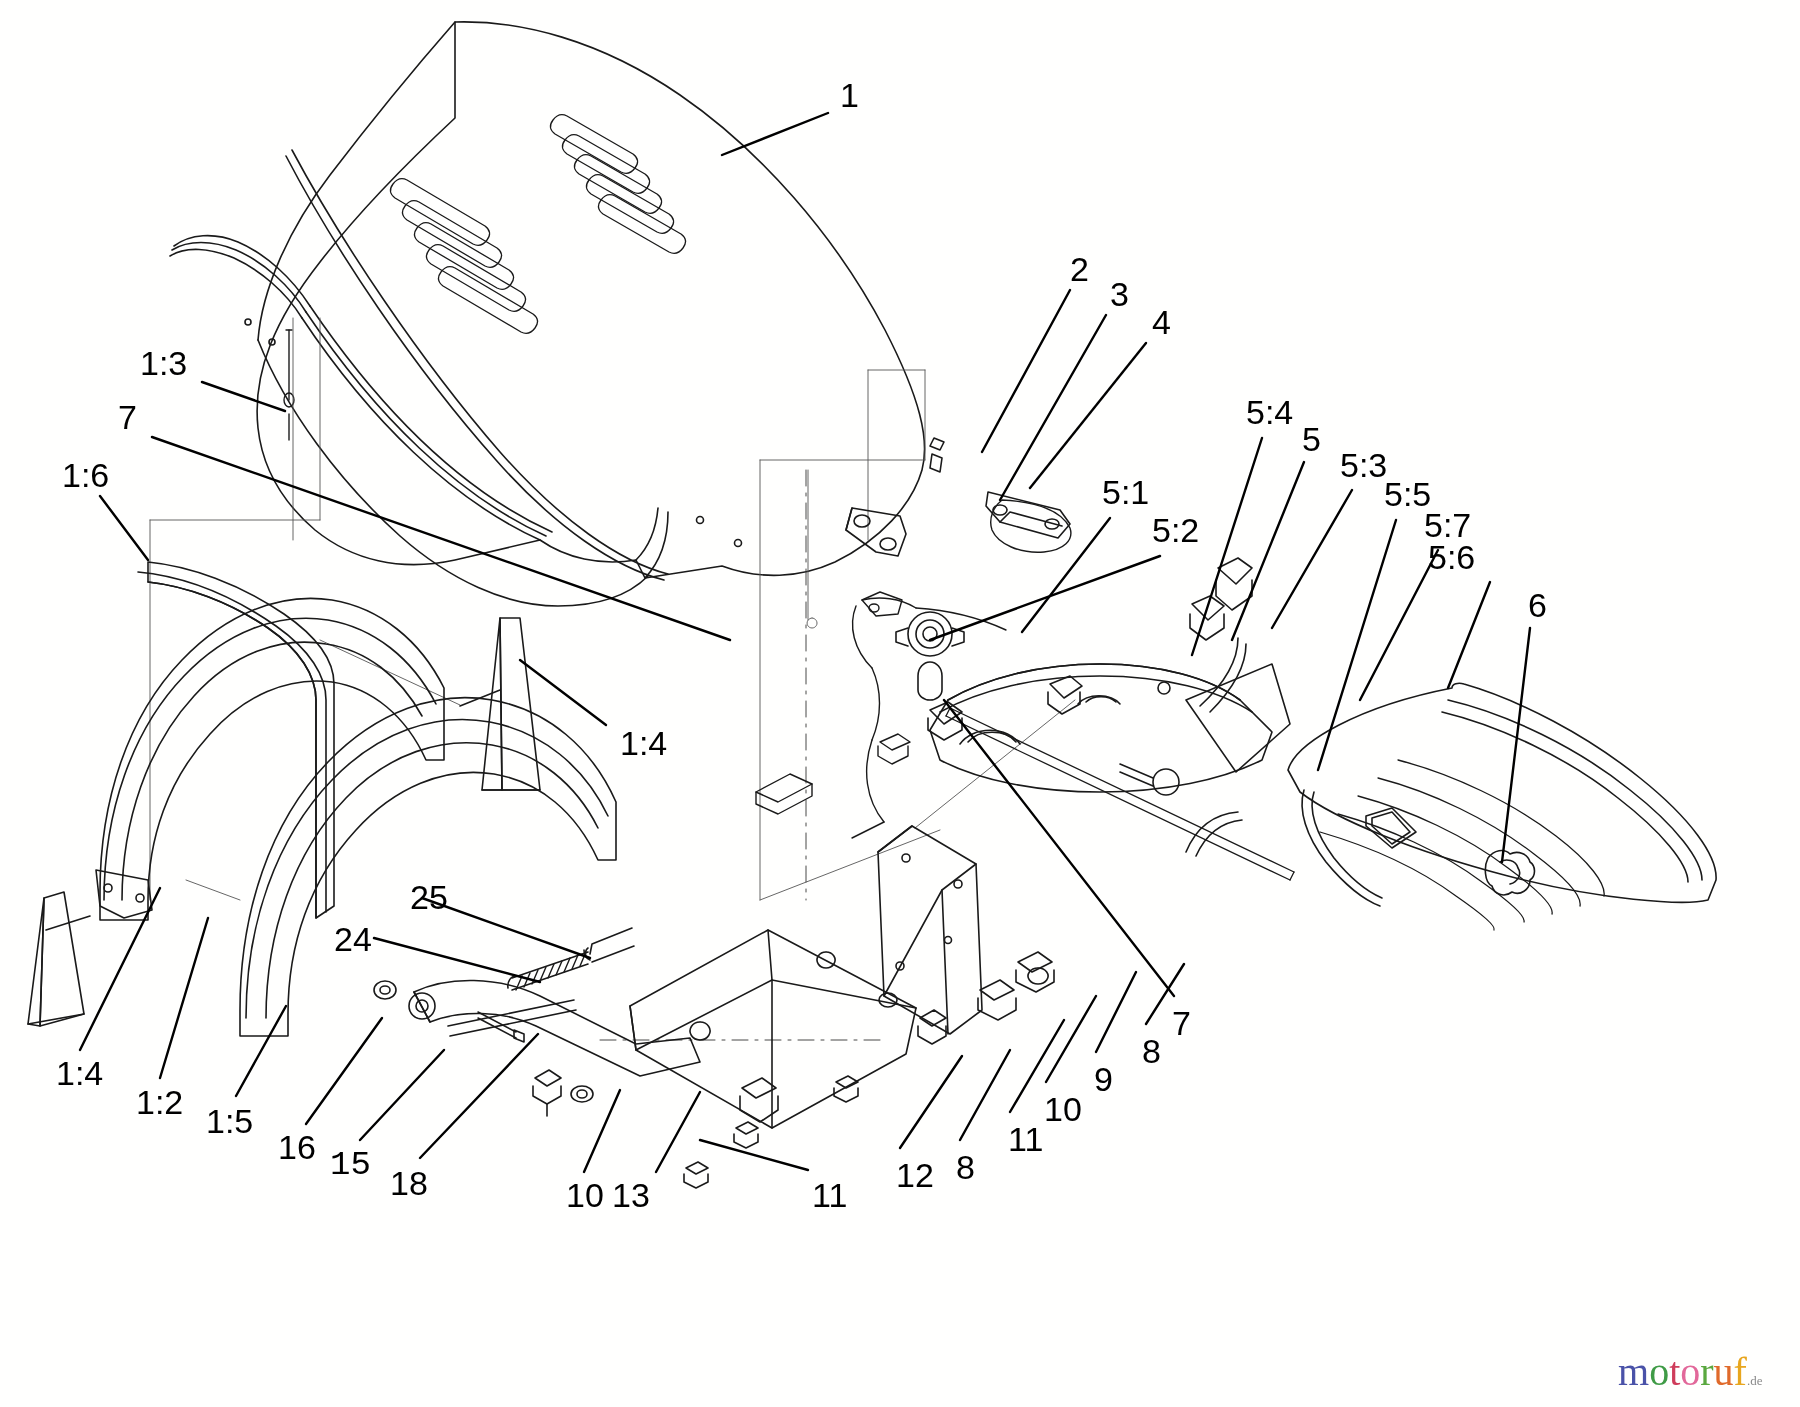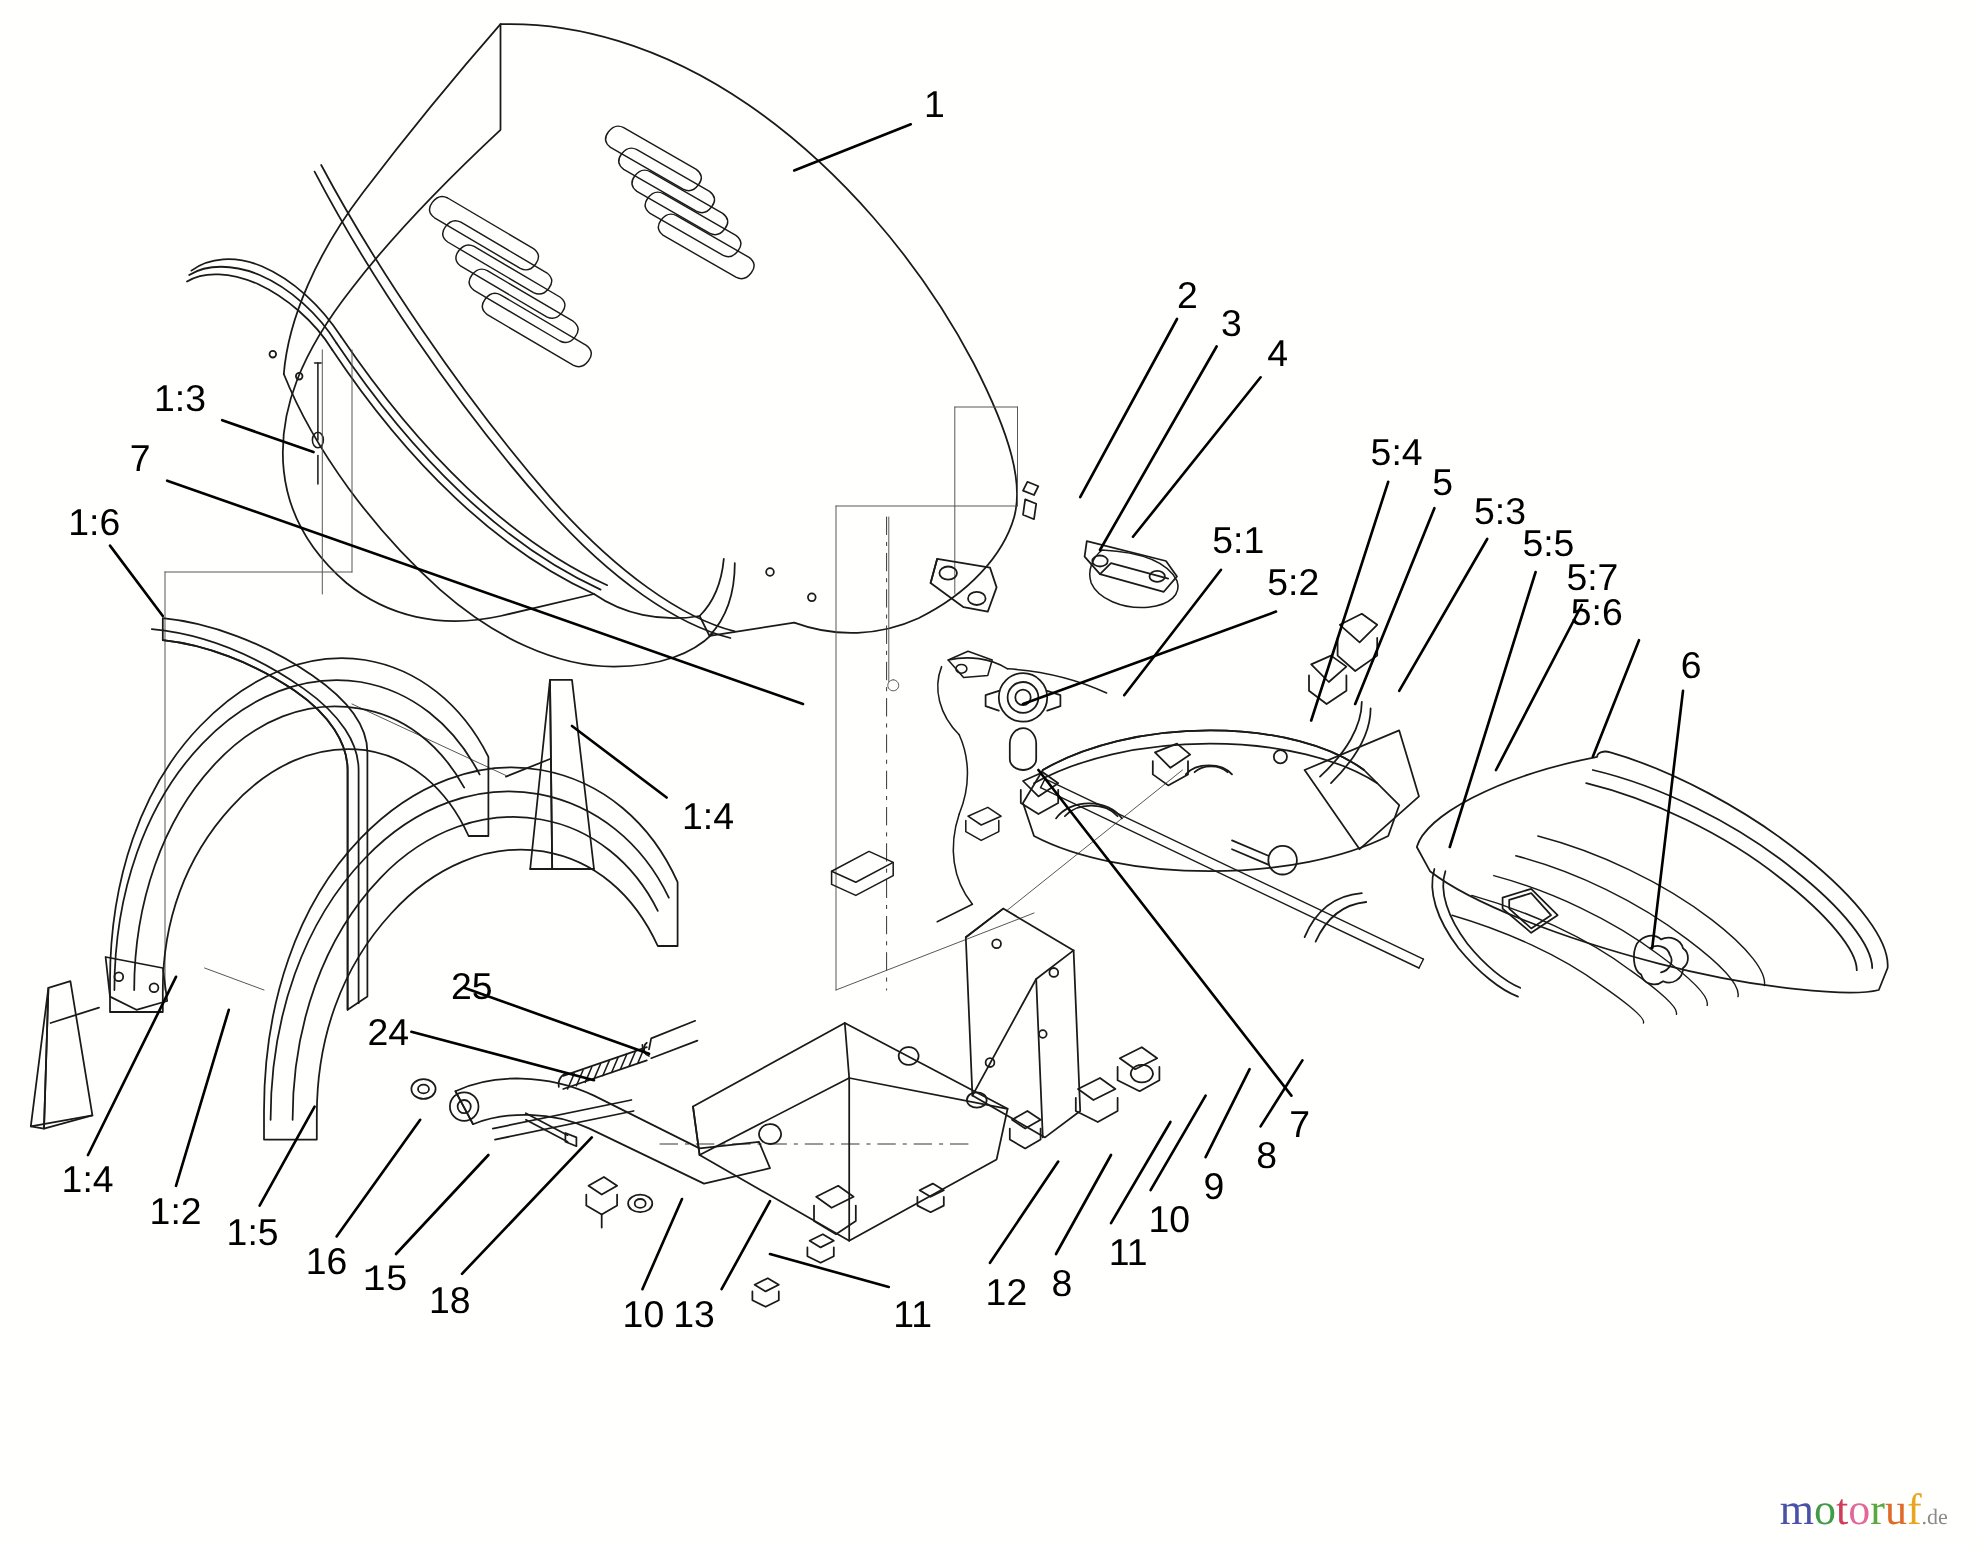--- a/index.html
+++ b/index.html
@@ -3,21 +3,21 @@
 <meta charset="utf-8">
 <style>
   html,body{margin:0;padding:0;background:#ffffff;}
   body{font-family:"Liberation Sans", sans-serif;}
   #stage{position:relative;width:1800px;height:1407px;background:#fffffe;overflow:hidden;}
   #art{position:absolute;left:0;top:0;width:1800px;height:1407px;}
   .lbl{position:absolute;font-family:"Liberation Sans", sans-serif;color:#000;
        font-size:34px;line-height:1;white-space:nowrap;font-weight:400;}
   .wm{position:absolute;font-family:"Liberation Serif", serif;font-size:40px;
       line-height:1;white-space:nowrap;letter-spacing:0px;}
-  .wm .s{font-size:20px;color:#8a8a8a;text-align:center;}
+  .wm .s{font-size:13px;color:#8a8a8a;text-align:center;}
 </style>
 </head>
 <body>
 
 <div id="stage">
 
   <svg id="art" viewBox="0 0 1800 1407" xmlns="http://www.w3.org/2000/svg">
     <g fill="none" stroke="#1a1a1a" stroke-width="1.6" stroke-linecap="round" stroke-linejoin="round">
 
       <g>

